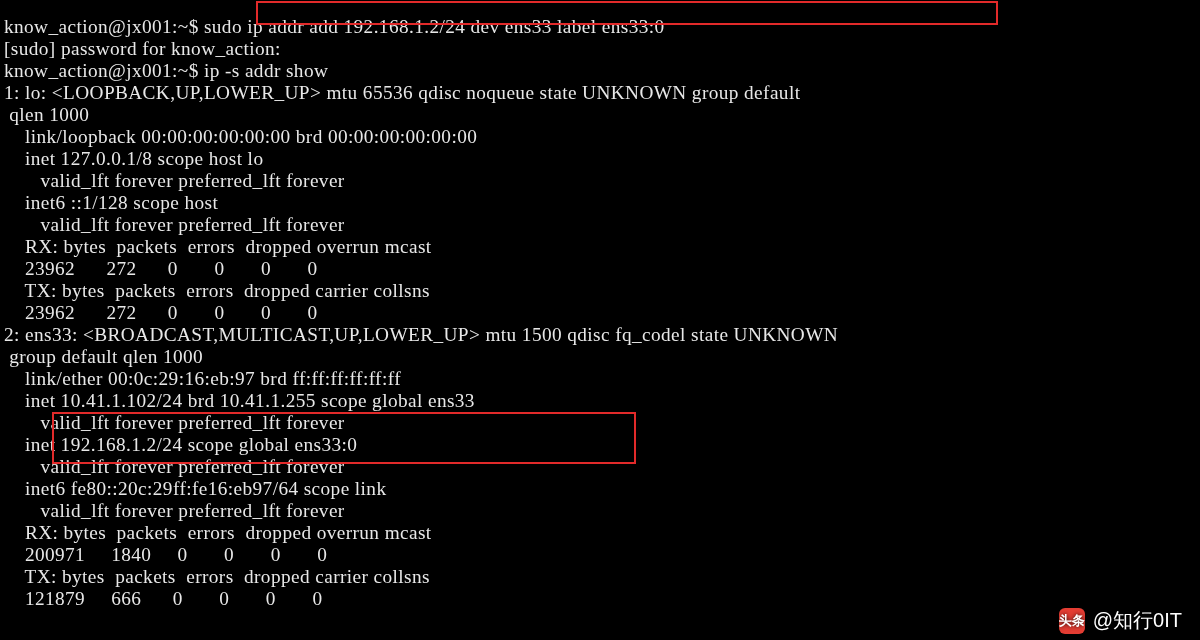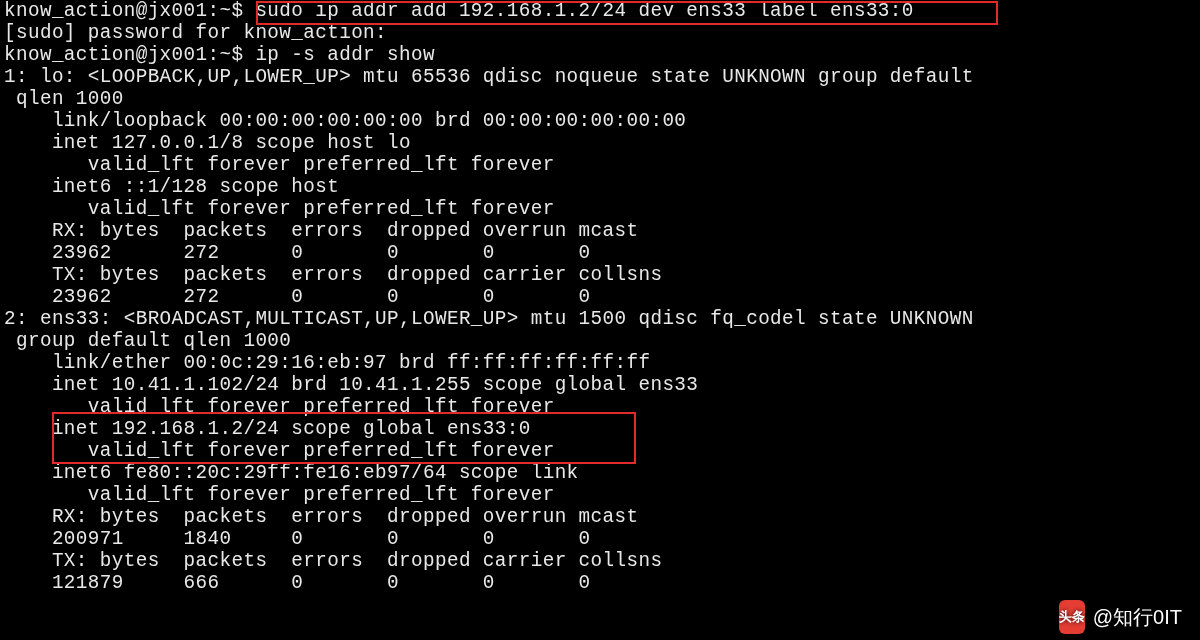--- a/index.html
+++ b/index.html
@@ -4,27 +4,27 @@
 <style>
   html, body {
     margin: 0;
     padding: 0;
     background: #000;
     width: 1200px;
     height: 640px;
     overflow: hidden;
   }
   .terminal {
-    font-family: Liberation Mono, monospace;
+    font-family: Liberation Serif, serif;
     font-size: 19.3px;
     line-height: 22px;
     letter-spacing: 0.4px;
     color: #e8e8e8;
     white-space: pre;
-    padding: 0px 4px;
+    padding: 16px 4px;
     position: relative;
   }
   .line { white-space: pre; }
   .hlbox {
     position: absolute;
     border: 2px solid #e22a2a;
     box-sizing: border-box;
     pointer-events: none;
   }
   .watermark {
@@ -34,21 +34,21 @@
     color: #fff;
     font-family: Arial, "Microsoft YaHei", sans-serif;
     font-size: 20px;
     display: flex;
     align-items: center;
     gap: 8px;
     text-shadow: 0 0 4px rgba(0,0,0,0.9);
   }
   .wm-icon {
     width: 26px;
-    height: 34px;
+    height: 26px;
     border-radius: 6px;
     background: #e43d33;
     color: #fff;
     font-size: 13px;
     font-weight: bold;
     display: flex;
     align-items: center;
     justify-content: center;
     font-family: Liberation Sans, sans-serif;
   }

